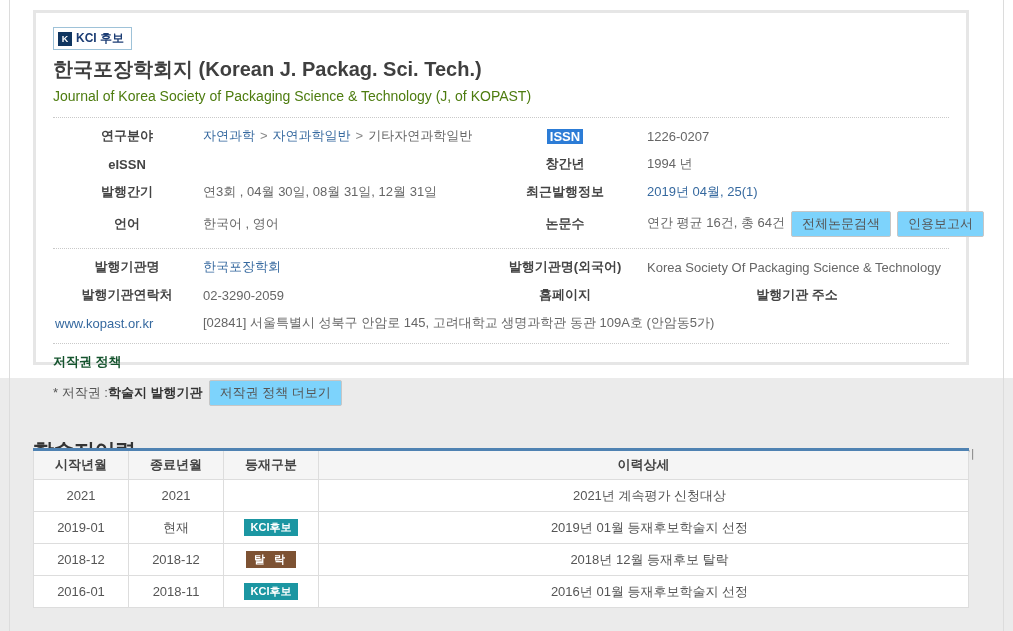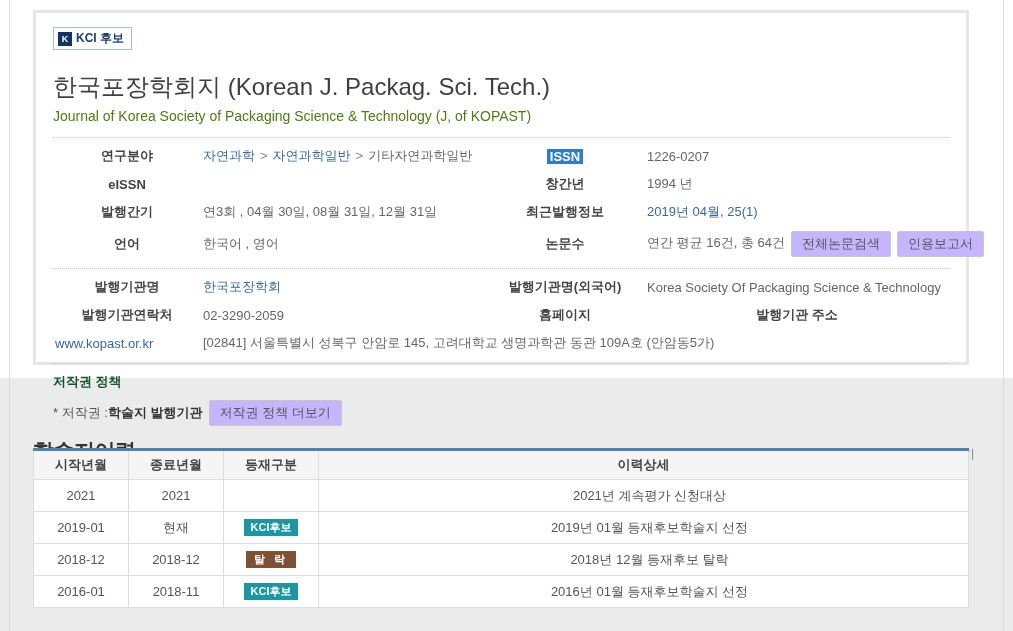--- a/index.html
+++ b/index.html
@@ -27,21 +27,21 @@
     border: 1px solid #9ec2d8; background: #fff;
     padding: 2px 7px 2px 4px; margin-top: 2px;
   }
   .kci-badge .logo {
     width: 14px; height: 14px; background: #0f3560; color: #fff;
     font-size: 9px; font-weight: bold; display: inline-flex;
     align-items: center; justify-content: center;
   }
   .kci-badge .txt { color: #1c3d74; font-size: 12px; font-weight: bold; }
 
-  .journal-title { margin-top: 21px; font-size: 24px; color: #3f3f3f; font-weight: 400; letter-spacing: 0; }
+  .journal-title { margin-top: 6px; font-size: 20px; color: #3f3f3f; font-weight: 700; letter-spacing: 0; }
   .journal-subtitle { margin-top: 5px; font-size: 14px; color: #4d7c0f; }
 
   .dotted-sep { border-top: 1px dotted #c9c9c9; margin-top: 13px; }
 
   .info-grid {
     display: grid;
     grid-template-columns: 148px 284px 160px 1fr;
     align-items: center;
     padding: 4px 0;
   }
@@ -51,21 +51,21 @@
   .span3 { grid-column: 2 / 5; }
 
   a.link, .link { color: #36699f; text-decoration: none; cursor: pointer; }
   .plain { color: #666; }
   .crumb-sep { color: #888; margin: 0 5px; }
 
   .issn-hl { background: #2c7cd6; color: #fff; font-weight: bold; padding: 0 3px; }
 
   .mini-btn {
     display: inline-block; font-size: 13px; color: #555;
-    background: #c4b5fd; border: 1px solid #c6c6c6; border-radius: 2px;
+    background: #7dd3fc; border: 1px solid #c6c6c6; border-radius: 2px;
     padding: 3px 10px; margin-left: 6px; cursor: pointer; vertical-align: middle;
     font-family: "Liberation Sans", sans-serif;
   }
 
   .copyright { padding: 9px 0 0 0; }
   .copyright-heading { font-size: 13px; font-weight: bold; color: #14532d; }
   .copyright-line { margin-top: 9px; font-size: 13px; color: #555; display: flex; align-items: center; }
   .copyright-owner { font-weight: bold; color: #333; }
 
   

